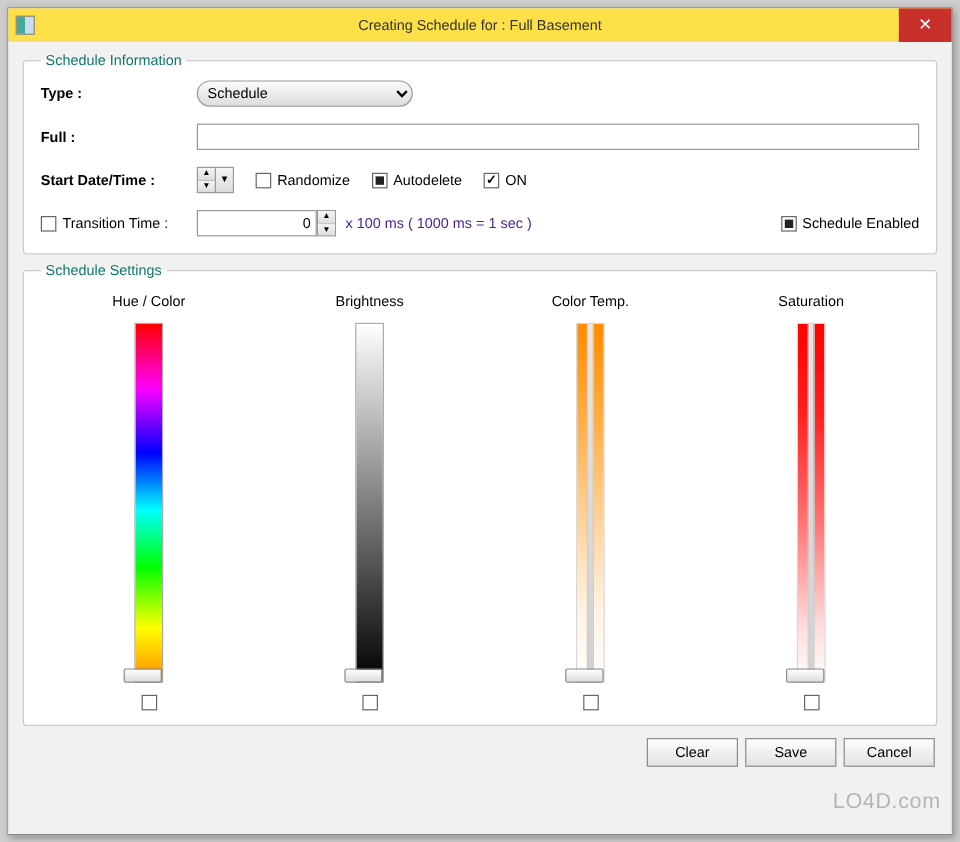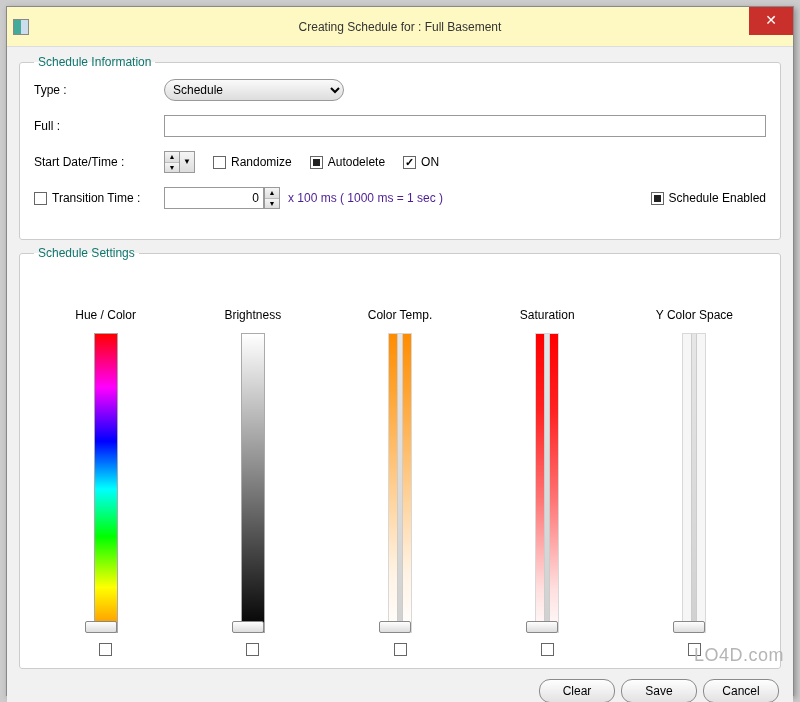--- a/index.html
+++ b/index.html
@@ -1,56 +1,56 @@
 <!DOCTYPE html>
 <html><head>
 <meta charset="utf-8">
 <style>
 * { box-sizing: border-box; font-family: "Segoe UI", Tahoma, sans-serif; font-size: 12px; }
 body { margin: 0; background: #ccc; width: 800px; height: 702px; position: relative; }
 .window { position: absolute; left: 6px; top: 6px; width: 788px; height: 690px; background: #fff; border: 1px solid #888; box-shadow: 2px 2px 6px rgba(0,0,0,0.3); }
-.titlebar { height: 40px; background: #fef9c3; border-bottom: 1px solid #ddd; display: flex; align-items: center; position: relative; }
+.titlebar { height: 28px; background: #fde047; border-bottom: 1px solid #ddd; display: flex; align-items: center; position: relative; }
 .titlebar .ticon { width: 16px; height: 16px; margin-left: 6px; background: linear-gradient(90deg,#4a9,#4a9 50%,#cde 50%,#cde); border:1px solid #888;}
 .titlebar .title { position:absolute; left:0; right:0; text-align:center; font-size:12px; color:#333; pointer-events:none;}
 .titlebar .close { position:absolute; right:0; top:0; width:44px; height:28px; background:#c9302c; color:#fff; text-align:center; line-height:26px; font-size:14px;}
 .body { padding: 8px 12px 6px 12px; background:#f1f1f1; height:calc(100% - 28px); }
 fieldset { border:1px solid #ccc; border-radius:3px; margin:0 0 6px 0; padding:10px 14px 12px 14px; background:#fff; }
 legend { padding:0 4px; color:#0f766e; }
 .row { display:flex; align-items:center; margin-bottom:14px; }
 .row:last-child{margin-bottom:4px;}
-.lbl { width:130px; }
+.lbl { width:130px;font-weight:bold; }
 select.combo { width:180px; height:22px; background:linear-gradient(#fafafa,#ddd); border:1px solid #999; border-radius:11px; padding:0 4px;}
 input[type=text].wide { flex:1; height:22px; border:1px solid #999; padding:0 4px; background:#fff;}
 .dt-group{display:flex;align-items:center;}
 .dt-input{ width:170px; height:22px; border:1px solid #999; padding:0 6px; text-align:right; background:#fff;}
 .spinbtns{display:flex;flex-direction:column;border:1px solid #999;height:22px;width:16px;}
 .spinbtns div{flex:1;background:linear-gradient(#f5f5f5,#ddd);text-align:center;font-size:7px;line-height:9px;border-bottom:1px solid #bbb;}
 .spinbtns div:last-child{border-bottom:none;}
 .ddbtn{width:16px;height:22px;border:1px solid #999;background:linear-gradient(#f5f5f5,#ddd);text-align:center;font-size:8px;line-height:20px;margin-left:-1px;}
 .chkwrap{display:inline-flex;align-items:center;margin-left:18px;}
 .chkwrap .box{width:13px;height:13px;border:1px solid #666;margin-right:5px;display:flex;align-items:center;justify-content:center;font-size:10px;background:#fff;}
 .chkwrap .box.filled::after{content:"";width:7px;height:7px;background:#222;display:block;}
 .chkwrap .box.checked::after{content:"✓";font-size:11px;line-height:11px;font-weight:bold;}
 .numsp{ width:100px; height:22px; border:1px solid #999; text-align:right; padding:0 4px; background:#fff;}
 .hint{margin-left:8px;color:#4c1d95;}
 .settings-row{display:flex; gap:4px; justify-content:space-between; padding-top:2px;}
 .scol{flex:1; display:flex; flex-direction:column; align-items:center;}
-.scol .head{height:20px;margin-bottom:5px;margin-top:36px;}
+.scol .head{height:20px;margin-bottom:5px;}
 .slider-area{height:300px;width:34px;display:flex;justify-content:center;align-items:flex-end;position:relative;}
 .track{width:24px;height:100%;border:1px solid #d8d8d8;background:#f6f6f6;position:relative;overflow:hidden;}
 .track.hue{background:linear-gradient(to bottom,#ff0000 0%,#ff00ff 18%,#0000ff 36%,#00ffff 52%,#00ff00 68%,#ffff00 85%,#ff8800 100%);border-color:#aaa;}
 .track.bright{background:linear-gradient(to bottom,#fff 0%,#000 100%);border-color:#aaa;}
 .track.ct{background:linear-gradient(to bottom, rgba(255,140,0,1) 0%, rgba(255,160,40,0.95) 20%, rgba(255,195,120,0.85) 50%, rgba(255,230,200,0.5) 80%, rgba(255,245,235,0.1) 100%);}
 .track.sat{background:linear-gradient(to bottom, rgba(255,0,0,1) 0%, rgba(255,25,25,0.97) 25%, rgba(255,90,90,0.85) 55%, rgba(255,180,180,0.45) 85%, rgba(255,230,230,0.08) 100%);}
 .thumb{position:absolute;left:-4px;width:32px;height:12px;background:linear-gradient(#fefefe,#ddd);border:1px solid #888;border-radius:2px;}
 .tick{position:absolute;width:6px;height:100%;left:50%;margin-left:-3px;background:linear-gradient(to bottom,#e6e6e6,#d0d0d0);border-left:1px solid #ccc;border-right:1px solid #ccc;}
 .colchk{margin-top:10px;width:13px;height:13px;border:1px solid #666;background:#fff;}
 .btnbar{display:flex;justify-content:flex-end;gap:6px;padding:4px 2px;}
-.btn{min-width:76px;height:24px;border:1px solid #8a8a8a;background:linear-gradient(#fefefe,#e2e2e2);border-radius:11px;text-align:center;line-height:22px;}
-.watermark{position:absolute;right:16px;bottom:36px;font-size:18px;color:#b5b5b5;font-weight:500;pointer-events:none;letter-spacing:0.5px;}
+.btn{min-width:76px;height:24px;border:1px solid #8a8a8a;background:linear-gradient(#fefefe,#e2e2e2);border-radius:0;text-align:center;line-height:22px;}
+.watermark{position:absolute;right:16px;bottom:24px;font-size:18px;color:#b5b5b5;font-weight:500;pointer-events:none;letter-spacing:0.5px;}
 </style>
 </head>
 <body>
 
 <div class="window">
   <div class="titlebar">
     <div class="ticon"></div>
     <div class="title">Creating Schedule for : Full Basement</div>
     <div class="close">✕</div>
   </div>
@@ -88,21 +88,21 @@
         <label class="chkwrap">
             <span class="box filled"></span>
             <span>Autodelete</span>
           </label>
         <label class="chkwrap">
             <span class="box checked"></span>
             <span>ON</span>
           </label>
       </div>
 
-      <div class="row" style="margin-bottom:18px;justify-content:center;">
+      <div class="row" style="margin-bottom:2px;justify-content:center;">
         <label class="chkwrap" style="margin-left:0;width:130px;">
             <span class="box"></span>
             <span>Transition Time :</span>
           </label>
         <div class="dt-group">
           <input type="text" class="numsp" value="0" style="">
           <div class="spinbtns">
               <div>▲</div>
               <div>▼</div>
             </div>
@@ -154,30 +154,20 @@
           <div class="slider-area">
             <div class="track sat">
                 <div class="tick"></div>
               </div>
             <div class="thumb" style="bottom:0px;"></div>
           </div>
           <div class="colchk"></div>
         </div>
 
 
-        <div class="scol">
-          <div class="head">Y Color Space</div>
-          <div class="slider-area">
-            <div class="track">
-                <div class="tick"></div>
-              </div>
-            <div class="thumb" style="bottom:0px;"></div>
-          </div>
-          <div class="colchk"></div>
-        </div>
 
       </div>
     </fieldset>
 
     <div class="btnbar">
       <div class="btn">Clear</div>
       <div class="btn">Save</div>
       <div class="btn">Cancel</div>
     </div>
 

